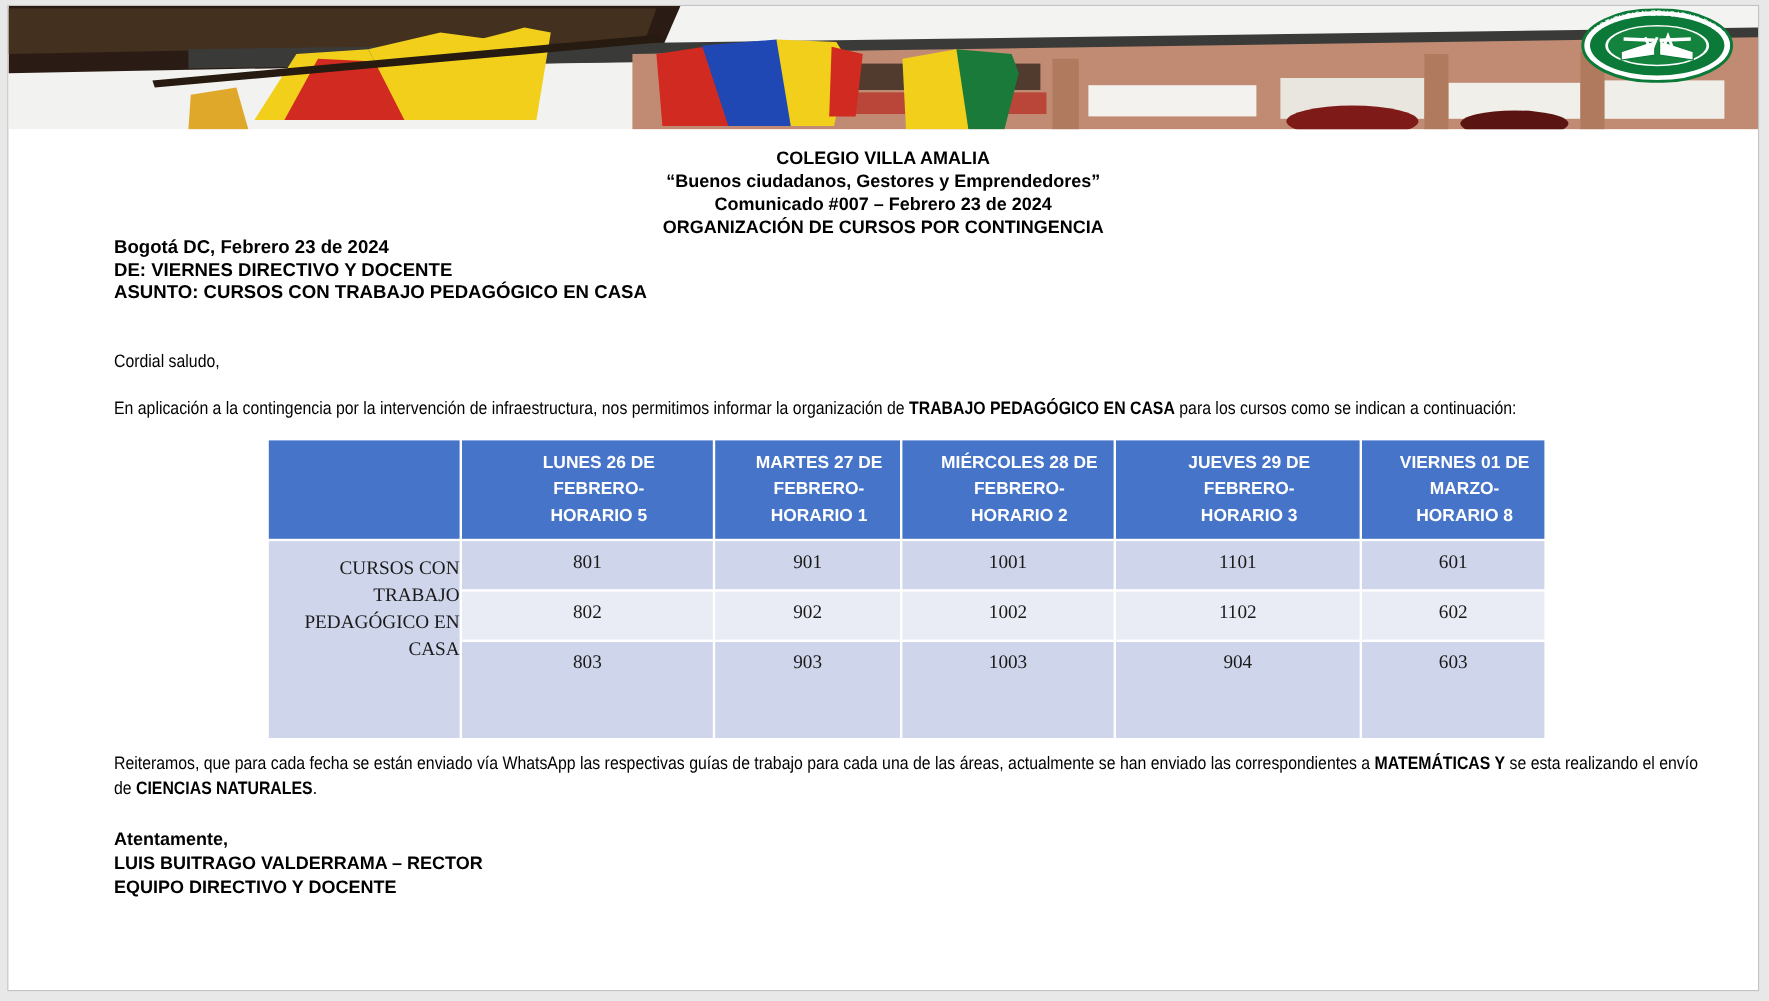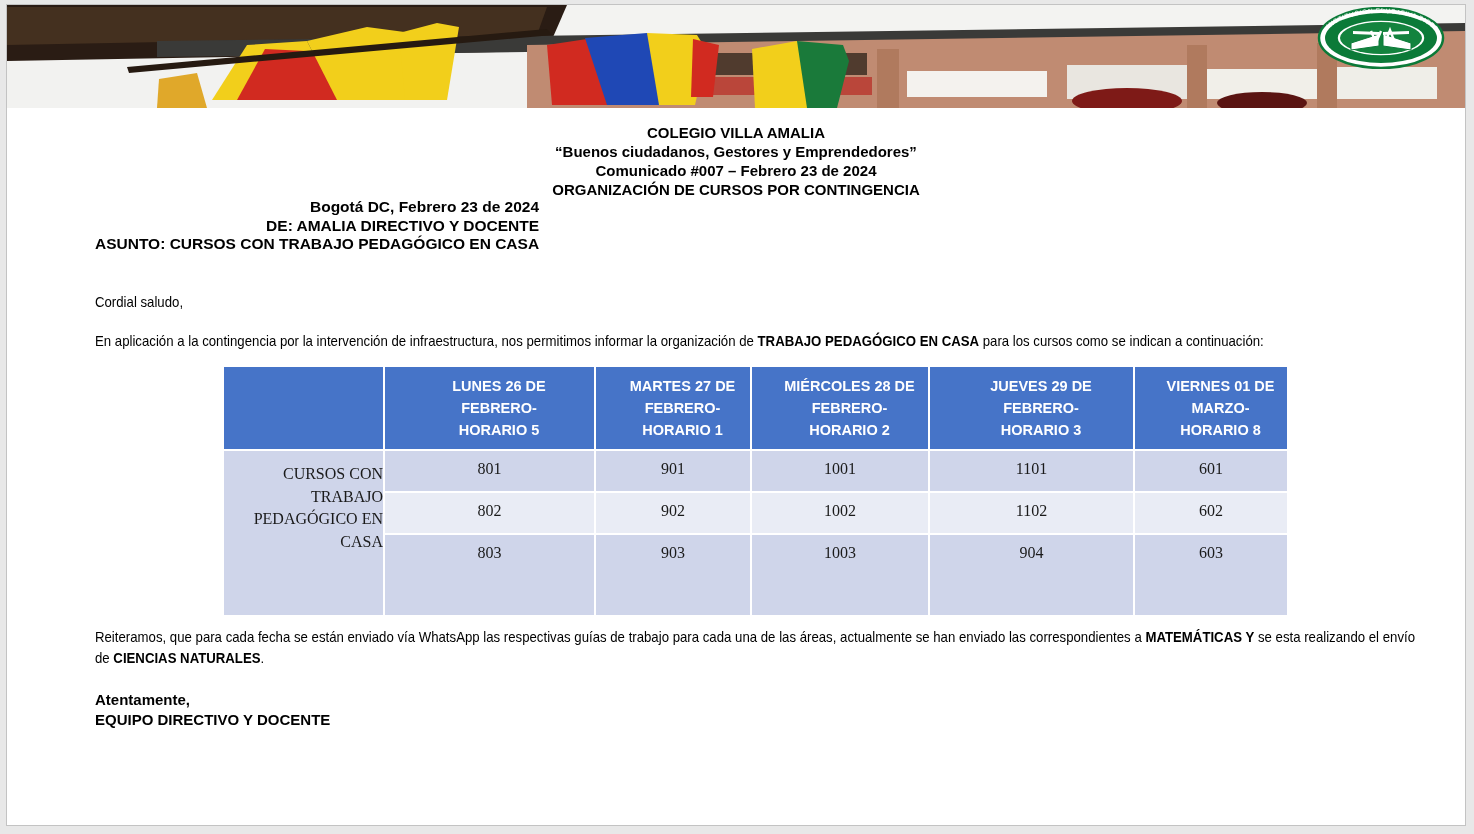--- a/index.html
+++ b/index.html
@@ -17,21 +17,21 @@
   .logo{position:absolute;right:4px;top:2px;width:160px;height:62px;}
 
   
   .hdr{position:absolute;left:0;top:118px;width:1458px;text-align:center;
        font-weight:bold;font-size:15px;line-height:19px;color:#000;}
   .hdr div{white-space:pre;}
 
   
   .meta{position:absolute;left:88px;top:193px;font-weight:bold;
         font-size:15.5px;line-height:18.7px;color:#000;}
-  .meta div{white-space:pre;text-align:right;}
+  .meta div{white-space:pre;}
 
   
   .body-txt{position:absolute;color:#000;font-size:15px;line-height:21px;
             font-family:"Liberation Sans",sans-serif;
             transform:scaleX(.88);transform-origin:left top;}
   .salute{left:88px;top:286px;}
   .para1{left:88px;top:325px;width:1500px;text-align:justify;}
   .para2{left:88px;top:621px;width:1500px;text-align:justify;}
 
   .sign{position:absolute;left:88px;top:685px;font-weight:bold;
@@ -126,21 +126,21 @@
 
   <div class="hdr">
     <div>COLEGIO VILLA AMALIA</div>
     <div>“Buenos ciudadanos, Gestores y Emprendedores”</div>
     <div>Comunicado #007 – Febrero 23 de 2024</div>
     <div>ORGANIZACIÓN DE CURSOS POR CONTINGENCIA</div>
   </div>
 
   <div class="meta">
     <div>Bogotá DC, Febrero 23 de 2024</div>
-    <div>DE: AMALIA DIRECTIVO Y DOCENTE</div>
+    <div>DE: VIERNES DIRECTIVO Y DOCENTE</div>
     <div>ASUNTO: CURSOS CON TRABAJO PEDAGÓGICO EN CASA</div>
   </div>
 
   <div class="body-txt salute">Cordial saludo,</div>
 
   <div class="body-txt para1"><span>En aplicación a la contingencia por la intervención de infraestructura, nos permitimos informar la organización de </span><b>TRABAJO PEDAGÓGICO EN CASA</b><span> para los cursos como se indican a continuación:</span></div>
 
   <table class="tbl">
     <thead>
       <tr>
@@ -195,16 +195,17 @@
         <td class="cell band-a h-lg">904</td>
         <td class="cell band-a h-lg">603</td>
       </tr>
     </tbody>
   </table>
 
   <div class="body-txt para2"><span>Reiteramos, que para cada fecha se están enviado vía WhatsApp las respectivas guías de trabajo para cada una de las áreas, actualmente se han enviado las correspondientes a </span><b>MATEMÁTICAS Y</b><span> se esta realizando el envío  de </span><b>CIENCIAS NATURALES</b><span>.</span></div>
 
   <div class="sign">
     <div>Atentamente,</div>
+    <div>LUIS BUITRAGO VALDERRAMA – RECTOR</div>
     <div>EQUIPO DIRECTIVO Y DOCENTE</div>
   </div>
 
 </div>
 
 </body></html>

